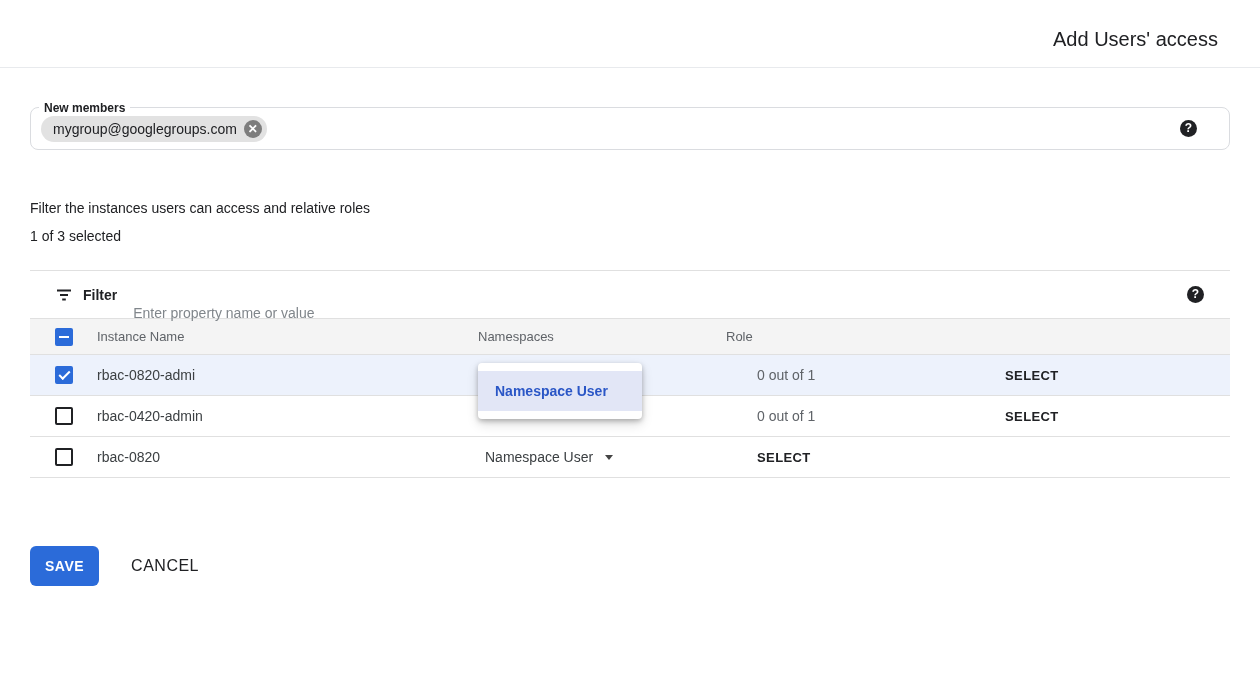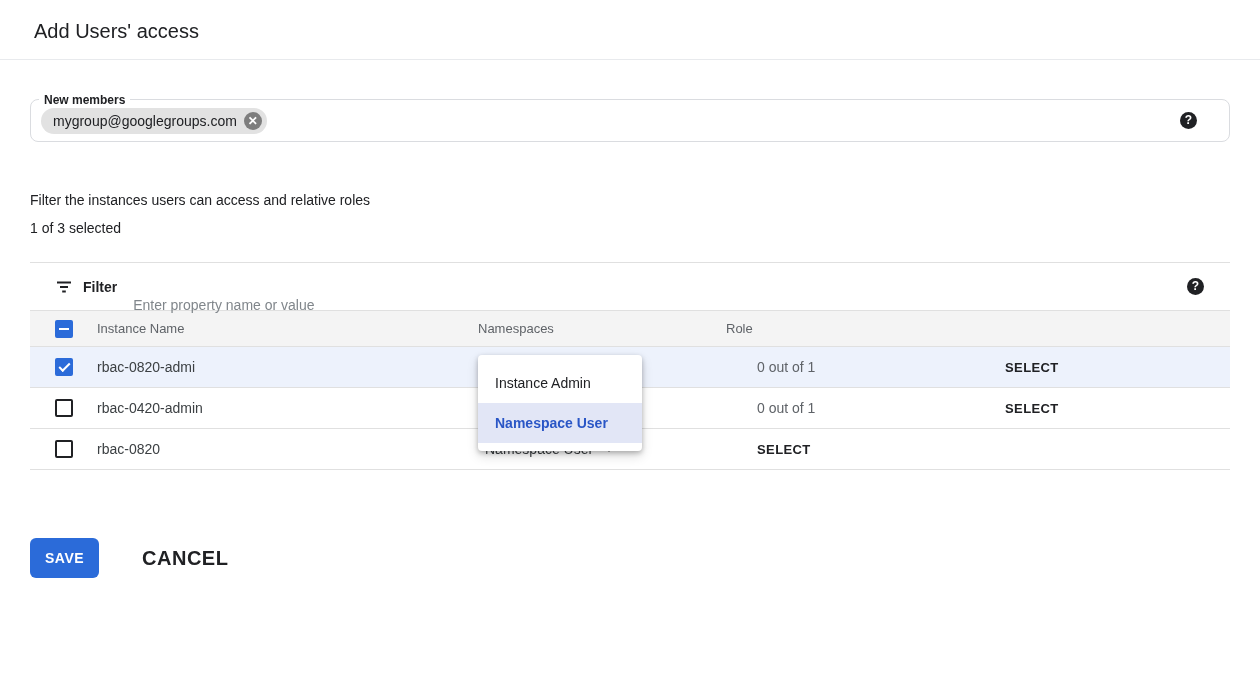--- a/index.html
+++ b/index.html
@@ -7,21 +7,21 @@
     --dropdown-selected-text:#2a56c6; --header-bg:#f4f4f4; --border:#e0e0e0;
     --text-primary:#202124; --text-secondary:#5f6368; --placeholder:#80868b;
     --chip-bg:#e2e2e2; --chip-close:#7d7d7d; --field-border:#dadce0;
   }
   *{box-sizing:border-box;}
   html,body{margin:0;padding:0;}
   body{
     width:1260px;height:675px;background:#fff;overflow:hidden;position:relative;
     font-family:"Liberation Sans",sans-serif;color:var(--text-primary);
   }
-  .page-title{margin:4px;padding:16px 30px 0;font-size:20px;line-height:23px;font-weight:400;color:var(--text-primary);}
+  .page-title{margin:12px;padding:16px 30px 0;font-size:20px;line-height:23px;font-weight:400;color:var(--text-primary);text-align:right;}
   .divider{margin-top:16px;height:1px;background:#e8eaed;}
 
   
   .members-box{
     position:relative;margin:39px 30px 0;height:43px;border:1px solid var(--field-border);
     border-radius:8px;display:flex;align-items:center;padding:0 32px 0 10px;
   }
   .members-label{
     position:absolute;top:-7px;left:8px;background:#fff;padding:0 5px;
     font-size:12px;line-height:14px;font-weight:bold;color:var(--text-primary);
@@ -108,29 +108,29 @@
   }
   .dropdown-item{
     height:40px;line-height:40px;padding-left:17px;font-size:14px;color:var(--text-primary);
     cursor:pointer;white-space:nowrap;
   }
   .dropdown-item[data-selected="true"]{
     background:var(--dropdown-selected-bg);color:var(--dropdown-selected-text);font-weight:bold;
   }
 
   
-  .footer{display:flex;align-items:center;gap:43px;margin:68px 30px 0;}
+  .footer{display:flex;align-items:center;gap:32px;margin:68px 30px 0;}
   .save-btn{
     height:40px;padding:0 15px;border:none;border-radius:6px;background:var(--accent);
     color:#fff;font-family:"Liberation Sans",sans-serif;font-size:14px;font-weight:bold;
     letter-spacing:0.5px;cursor:pointer;
   }
   .cancel-btn{
     background:none;border:none;padding:0;font-family:"Liberation Sans",sans-serif;
-    font-size:20px;font-weight:bold;letter-spacing:0.5px;color:var(--text-primary);cursor:pointer;text-align:center;
+    font-size:16px;font-weight:normal;letter-spacing:0.5px;color:var(--text-primary);cursor:pointer;text-align:center;
   }
 </style>
 </head>
 <body>
 
 <h1 class="page-title">Add Users' access</h1>
 <div class="divider"></div>
 
 <div class="members-box">
   <span class="members-label">New members</span>
@@ -199,21 +199,20 @@
         <span>Namespace User</span>
         <span class="caret"></span>
       </span>
     </span>
     <span class="col col-select">
       <button class="select-link">SELECT</button>
     </span>
   </div>
 
   <div class="dropdown">
-    <div class="dropdown-item" data-selected="false">Instance Admin</div>
     <div class="dropdown-item" data-selected="true">Namespace User</div>
   </div>
 
 </div>
 
 <div class="footer">
   <button class="save-btn">SAVE</button>
   <button class="cancel-btn">CANCEL</button>
 </div>
 

